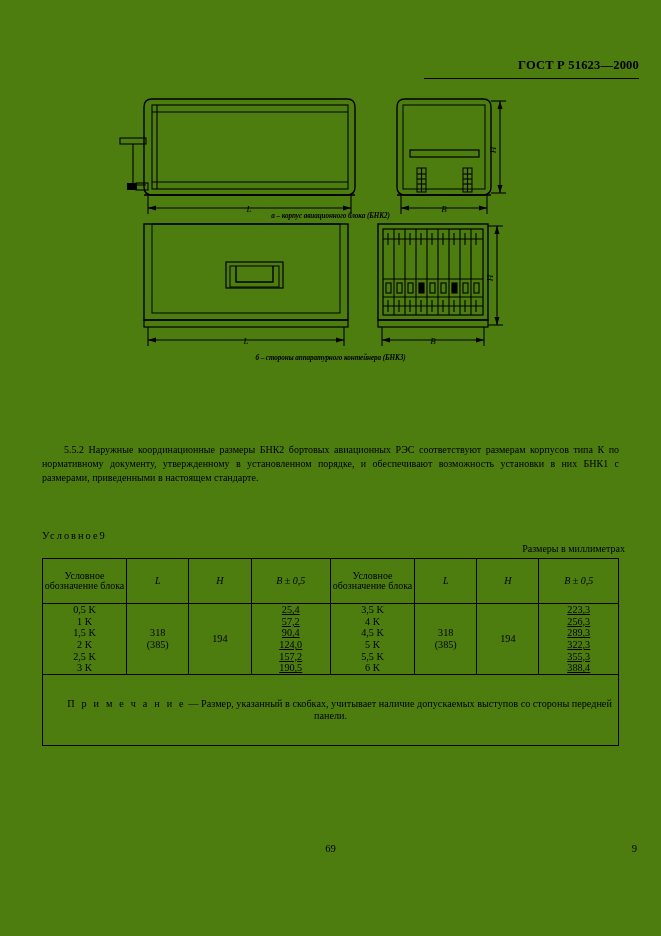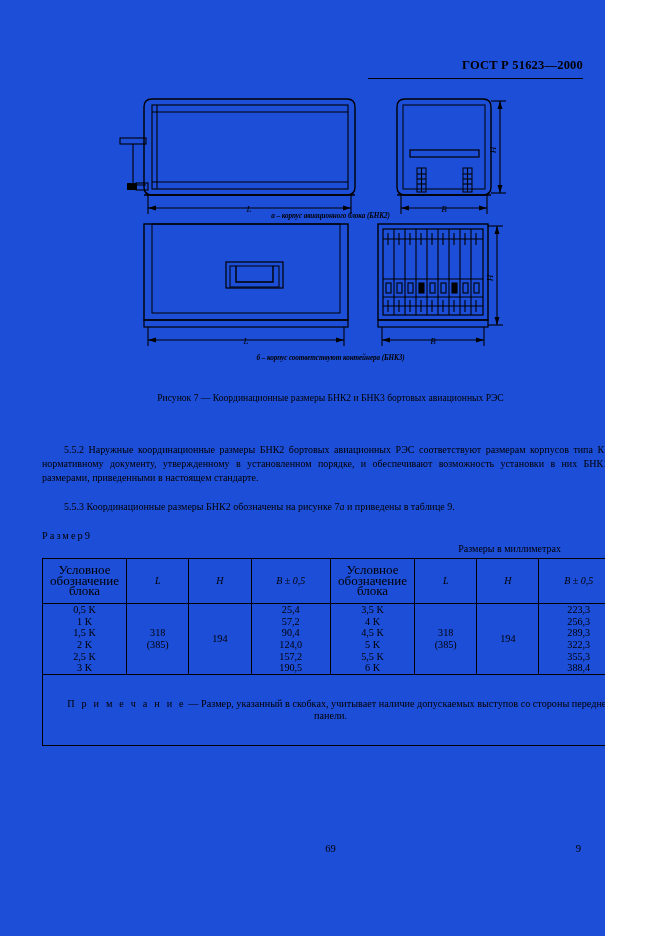--- a/index.html
+++ b/index.html
@@ -6,23 +6,23 @@
     margin: 0;
     padding: 0;
     background: #ffffff;
   }
   body {
     font-family: "Liberation Serif", serif;
     color: #000;
   }
   .page {
     position: relative;
-    width: 605px;
+    width: 661px;
     height: 936px;
-    background: #1d4ed8;
+    background: #4d7c0f;
     overflow: hidden;
   }
 
   
   .header {
     position: absolute;
     top: 58px;
     right: 22px;
     text-align: right;
   }
@@ -95,21 +95,21 @@
     position: absolute;
     top: 530px;
     left: 42px;
     font-size: 10.4px;
     letter-spacing: 2px;
   }
   .table-label .num { letter-spacing: 0; }
   .units-label {
     position: absolute;
     top: 543px;
-    right: 44px;
+    right: 36px;
     font-size: 10px;
   }
 
   table.dims {
     position: absolute;
     top: 558px;
     left: 42px;
     width: 577px;
     border-collapse: collapse;
     font-size: 9.4px;
@@ -117,40 +117,41 @@
   }
   table.dims th, table.dims td {
     border: 1px solid #000;
     padding: 0;
     vertical-align: middle;
     text-align: center;
   }
   table.dims thead th {
     height: 44px;
     font-weight: normal;
-    font-size: 13px;
+    font-size: 10px;
     line-height: 10.5px;
   }
   table.dims thead th.sym {
     font-style: italic;
     font-size: 10px;
   }
   table.dims tbody td {
     height: 70px;
     font-size: 10.2px;
     line-height: 11.6px;
   }
   td.list {
     text-align: left;
     padding-left: 12px;
     margin-top: 8px;
   }
   td.listright {
     text-align: right;
     padding-right: 20px;
+    text-decoration: underline;
   }
   td.center-v { text-align: center; }
   td.note {
     text-align: left;
     height: auto;
     padding: 6px 10px 8px 10px;
     font-size: 10.4px;
     line-height: 13px;
     margin-left: 20px;
   }
@@ -332,35 +333,31 @@
 
       <text x="249" y="128" font-family="Liberation Serif, serif" font-size="9" font-style="italic" text-anchor="middle" fill="#000">L</text>
       <text x="444" y="128" font-family="Liberation Serif, serif" font-size="9" font-style="italic" text-anchor="middle" fill="#000">B</text>
       <text x="496" y="66" font-family="Liberation Serif, serif" font-size="9" font-style="italic" text-anchor="middle" fill="#000" transform="rotate(-90 496 66)">H</text>
       <text x="246" y="260" font-family="Liberation Serif, serif" font-size="9" font-style="italic" text-anchor="middle" fill="#000">L</text>
       <text x="433" y="260" font-family="Liberation Serif, serif" font-size="9" font-style="italic" text-anchor="middle" fill="#000">B</text>
       <text x="493" y="194" font-family="Liberation Serif, serif" font-size="9" font-style="italic" text-anchor="middle" fill="#000" transform="rotate(-90 493 194)">H</text>
     </svg>
 
     <div class="fig-caption fig-sub-a">а – корпус авиационного блока (БНК2)</div>
-    <div class="fig-caption fig-sub-b">б – корпус соответствуют контейнера (БНК3)</div>
+    <div class="fig-caption fig-sub-b">б – стороны аппаратурного контейнера (БНК3)</div>
   </div>
 
-  <div class="figure7-caption">Рисунок 7 — Координационные размеры БНК2 и БНК3 бортовых авиационных РЭС</div>
 
   <div class="body-text p-552">
     <span class="indent">5.5.2  Наружные координационные размеры БНК2 бортовых авиационных РЭС соответствуют размерам корпусов типа К по нормативному документу, утвержденному в установленном порядке, и обеспечивают возможность установки в них БНК1 с размерами, приведенными в настоящем стандарте.</span>
   </div>
 
-  <div class="body-text p-553">
-    <span class="indent">5.5.3  Координационные размеры БНК2 обозначены на рисунке 7</span><span class="ital">а</span><span> и приведены в таблице 9.</span>
-  </div>
 
   <div class="table-label">
-    <span>Размер</span><span class="num">9</span>
+    <span>Условное</span><span class="num">9</span>
   </div>
   <div class="units-label">Размеры в миллиметрах</div>
 
   <table class="dims">
     <colgroup>
       <col class="c1">
         <col class="c2">
         <col class="c3">
         <col class="c4">
       <col class="c5">

